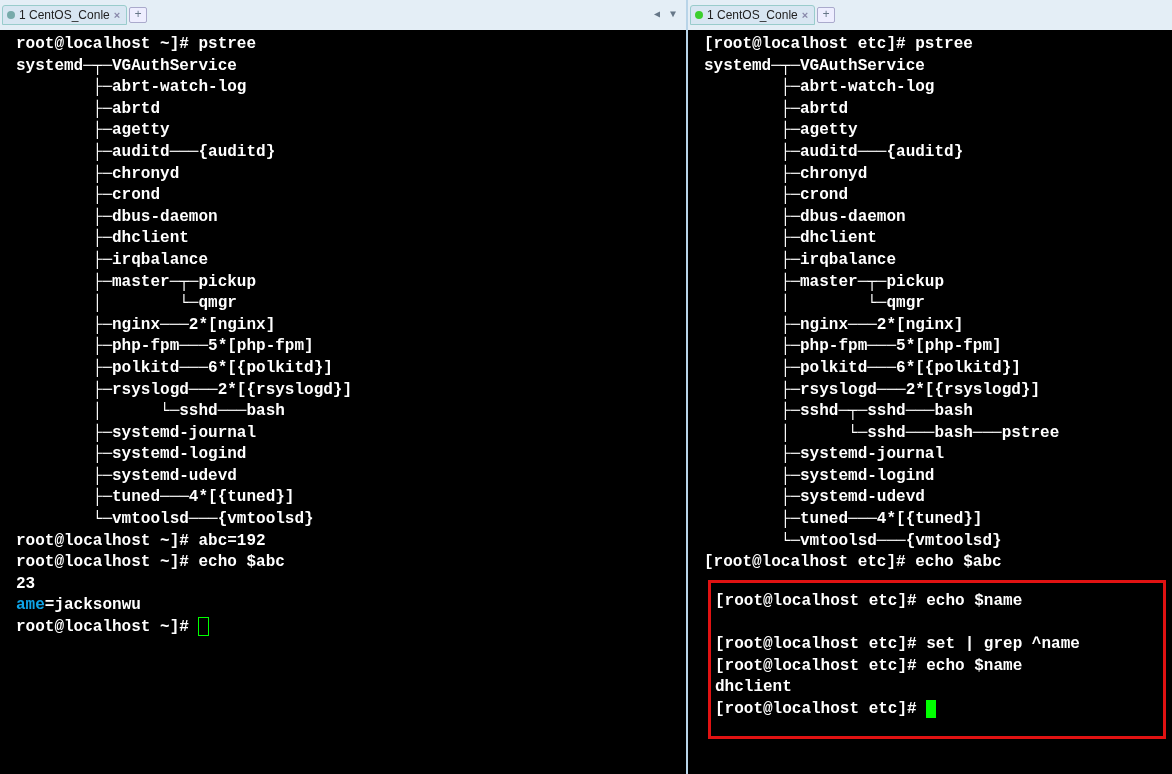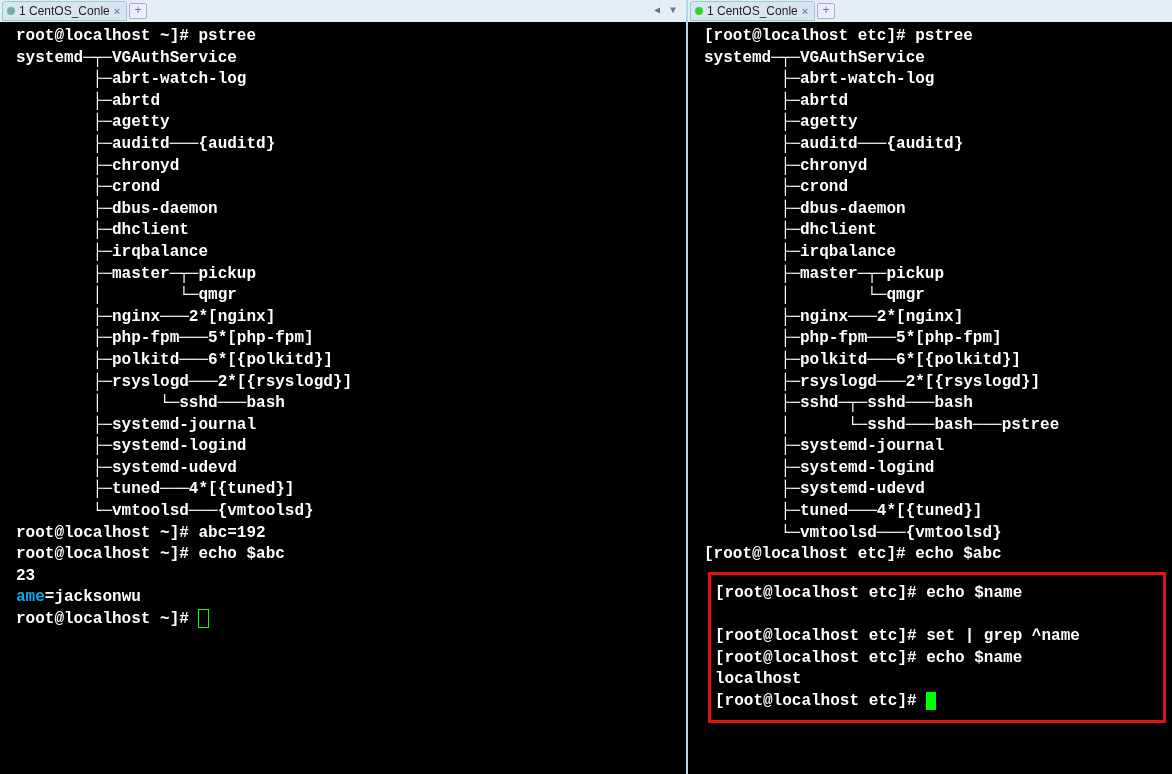--- a/index.html
+++ b/index.html
@@ -16,21 +16,21 @@
   }
   .pane {
     background: #000;
     color: #fff;
     position: relative;
     overflow: hidden;
   }
   .pane.left { flex: 0 0 686px; border-right: 2px solid #b8d4e8; }
   .pane.right { flex: 1 1 auto; }
   .tabbar {
-    height: 22px;
+    height: 30px;
     background: #e4eef6;
     display: flex;
     align-items: center;
     gap: 2px;
     padding-left: 2px;
     overflow: hidden;
   }
   .tab {
     display: flex;
     align-items: center;
@@ -72,21 +72,21 @@
     vertical-align: text-bottom;
   }
   .cursor.hollow {
     background:transparent;
     border:1px solid #0f0;
     width:9px; height:17px;
   }
   .redbox {
     border:3px solid #e01212;
     margin:6px 6px 0 4px;
-    padding:8px 2px 8px 4px;
+    padding:8px 2px 16px 4px;
   }
 </style>
 </head>
 <body>
 
 <div class="pane left">
   <div class="tabbar">
     <div class="tab">
       <span class="dot gray"></span>
       <span>1 CentOS_Conle</span>
@@ -168,17 +168,17 @@
         <div class="line">        ├─tuned───4*[{tuned}]</div>
         <div class="line">        └─vmtoolsd───{vmtoolsd}</div>
       </div>
     <div class="line"><span>[root@localhost etc]# </span><span>echo $abc</span></div>
 
     <div class="redbox">
       <div class="line"><span>[root@localhost etc]# </span><span>echo $name</span></div>
       <div class="line">&nbsp;</div>
       <div class="line"><span>[root@localhost etc]# </span><span>set | grep ^name</span></div>
       <div class="line"><span>[root@localhost etc]# </span><span>echo $name</span></div>
-      <div class="line">localhost</div>
+      <div class="line">dhclient</div>
       <div class="line"><span>[root@localhost etc]# </span><span class="cursor"></span></div>
     </div>
   </div>
 </div>
 
 </body></html>

